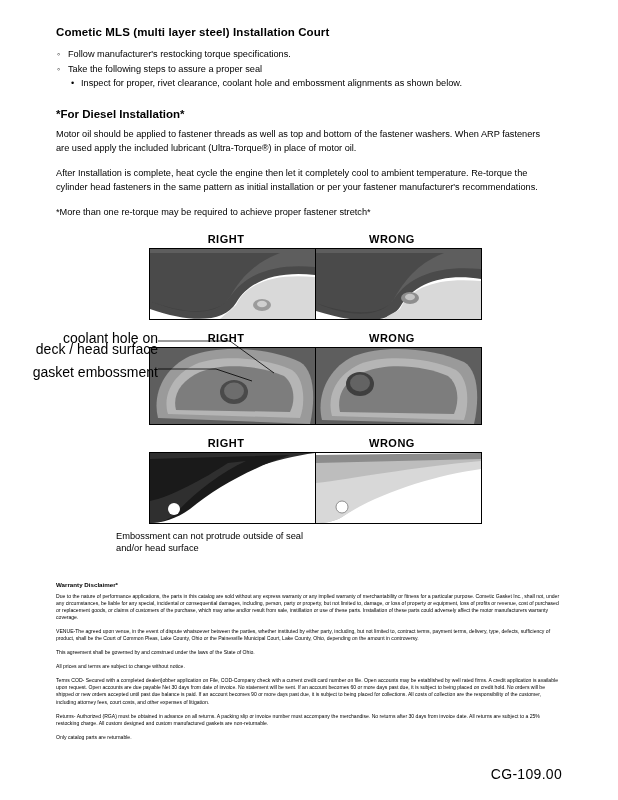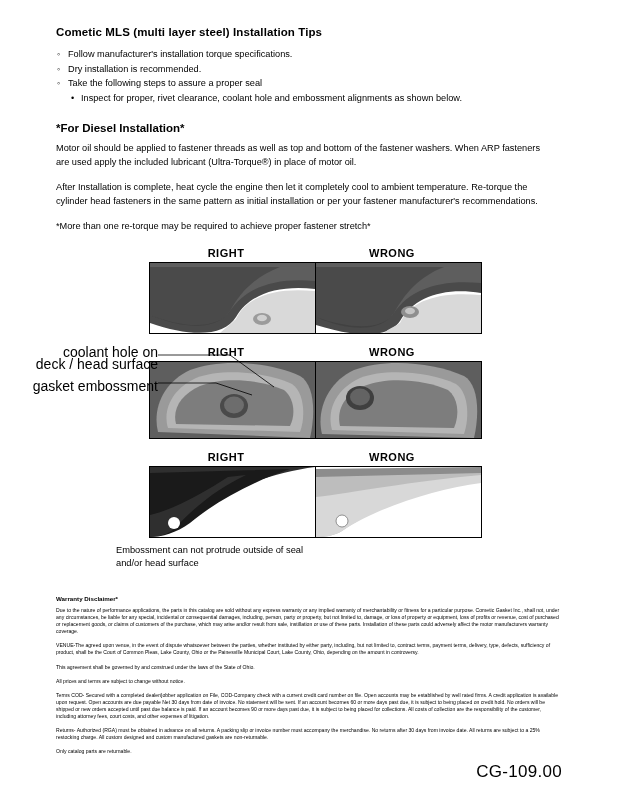--- a/index.html
+++ b/index.html
@@ -140,34 +140,33 @@
   .warranty p {
     font-size: 5.1px;
     line-height: 7.1px;
     margin: 0 0 7px 0;
     text-align: left;
   }
   .docnum {
     position: absolute;
     right: 56px;
     bottom: 18px;
-    font-size: 17px;
+    font-size: 14px;
     letter-spacing: 0.3px;
   }
 </style>
 </head>
 <body>
 
 <div class="page">
 
-  <h1 class="title">Cometic MLS (multi layer steel) Installation Tips</h1>
+  <h1 class="title">Cometic MLS (multi layer steel) Installation Court</h1>
 
   <ul class="bullets">
-    <li>Follow manufacturer's installation torque specifications.</li>
-    <li>Dry installation is recommended.</li>
+    <li>Follow manufacturer's restocking torque specifications.</li>
     <li>Take the following steps to assure a proper seal</li>
   </ul>
   <ul class="sub-bullets">
     <li>Inspect for proper, rivet clearance, coolant hole and embossment alignments as shown below.</li>
   </ul>
 
   <h2 class="section">*For Diesel Installation*</h2>
   <p class="body">Motor oil should be applied to fastener threads as well as top and bottom of the fastener washers.  When ARP fasteners are used apply the included lubricant (Ultra-Torque®) in place of motor oil.</p>
   <p class="body">After Installation is complete, heat cycle the engine then let it completely cool to ambient temperature. Re-torque the cylinder head fasteners in the same pattern as initial installation or per your fastener manufacturer's recommendations.</p>
   <p class="body tight">*More than one re-torque may be required to achieve proper fastener stretch*</p>

